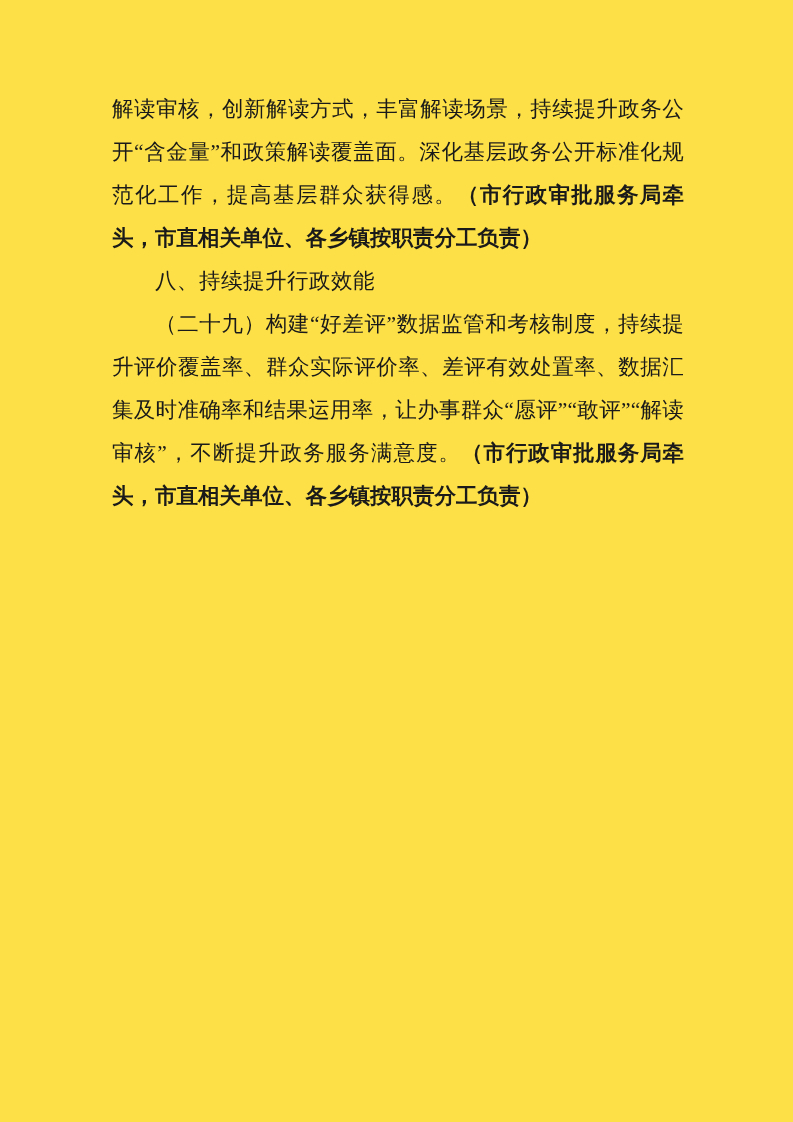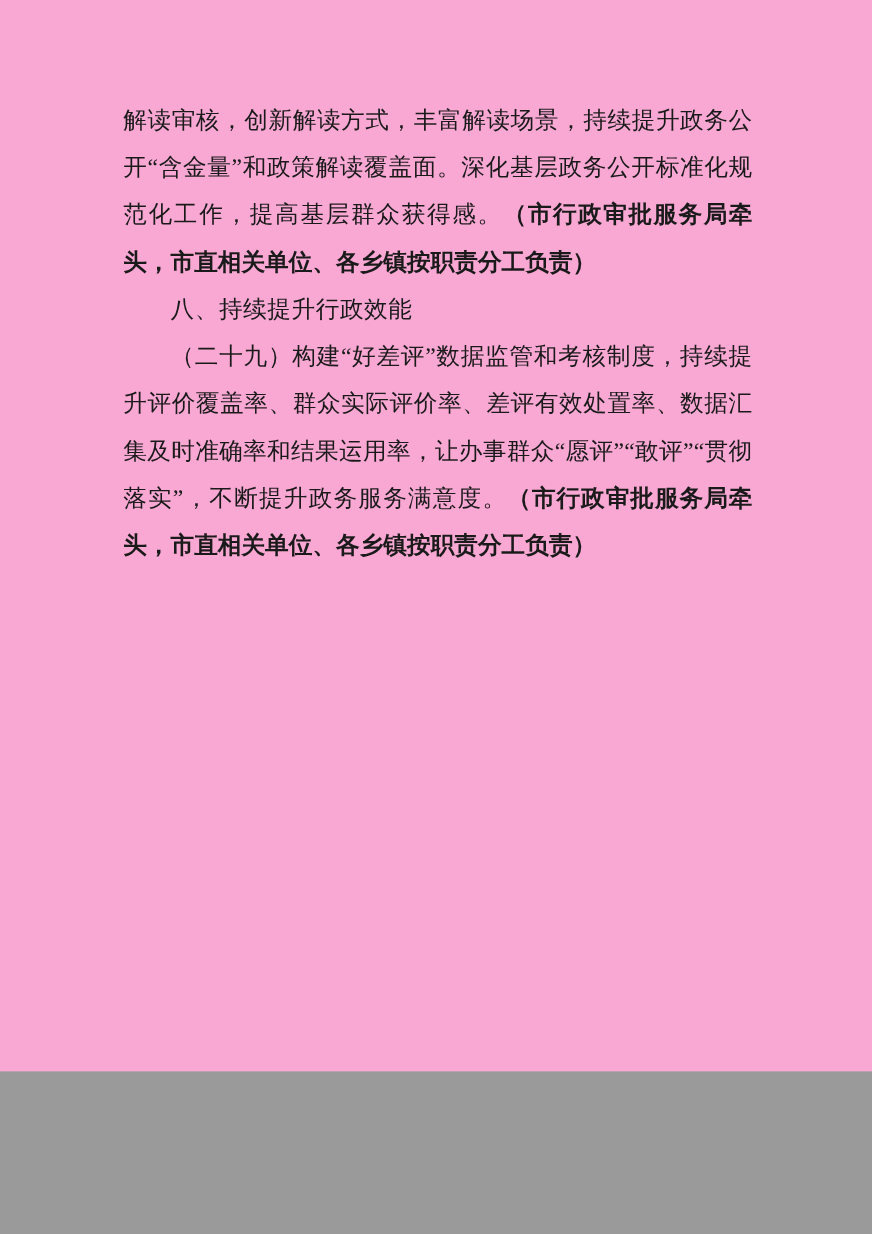--- a/index.html
+++ b/index.html
@@ -9,22 +9,22 @@
   }
   body {
     width: 793px;
     height: 1122px;
     overflow: hidden;
     font-family: "Liberation Serif", "DejaVu Serif", serif;
   }
   .page {
     position: relative;
     width: 793px;
-    height: 974px;
-    background: #f9a8d4;
+    height: 1122px;
+    background: #fde047;
     box-sizing: border-box;
   }
   .content {
     position: absolute;
     left: 112px;
     top: 88px;
     width: 572px;
   }
   p {
     margin: 0;
@@ -58,18 +58,18 @@
     <p class="para">
       <span>解读审核，创新解读方式，丰富解读场景，持续提升政务公开“含金量”和政策解读覆盖面。深化基层政务公开标准化规范化工作，提高基层群众获得感。</span><span class="bold">（市行政审批服务局牵头，市直相关单位、各乡镇按职责分工负责）</span>
     </p>
 
     <p class="heading">
       <span>八、持续提升行政效能</span>
     </p>
 
 
     <p class="indent">
-      <span>（二十九）构建“好差评”数据监管和考核制度，持续提升评价覆盖率、群众实际评价率、差评有效处置率、数据汇集及时准确率和结果运用率，让办事群众“愿评”“敢评”“贯彻落实”，不断提升政务服务满意度。</span><span class="bold">（市行政审批服务局牵头，市直相关单位、各乡镇按职责分工负责）</span>
+      <span>（二十九）构建“好差评”数据监管和考核制度，持续提升评价覆盖率、群众实际评价率、差评有效处置率、数据汇集及时准确率和结果运用率，让办事群众“愿评”“敢评”“解读审核”，不断提升政务服务满意度。</span><span class="bold">（市行政审批服务局牵头，市直相关单位、各乡镇按职责分工负责）</span>
     </p>
 
 
   </div>
 </div>
 
 </body></html>

